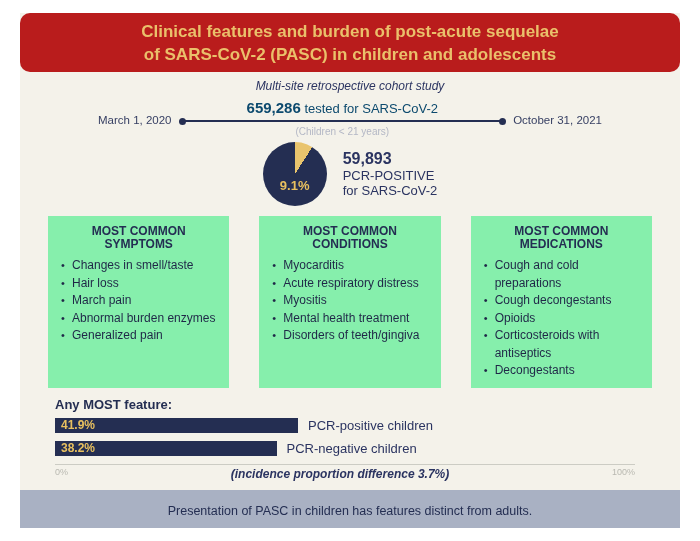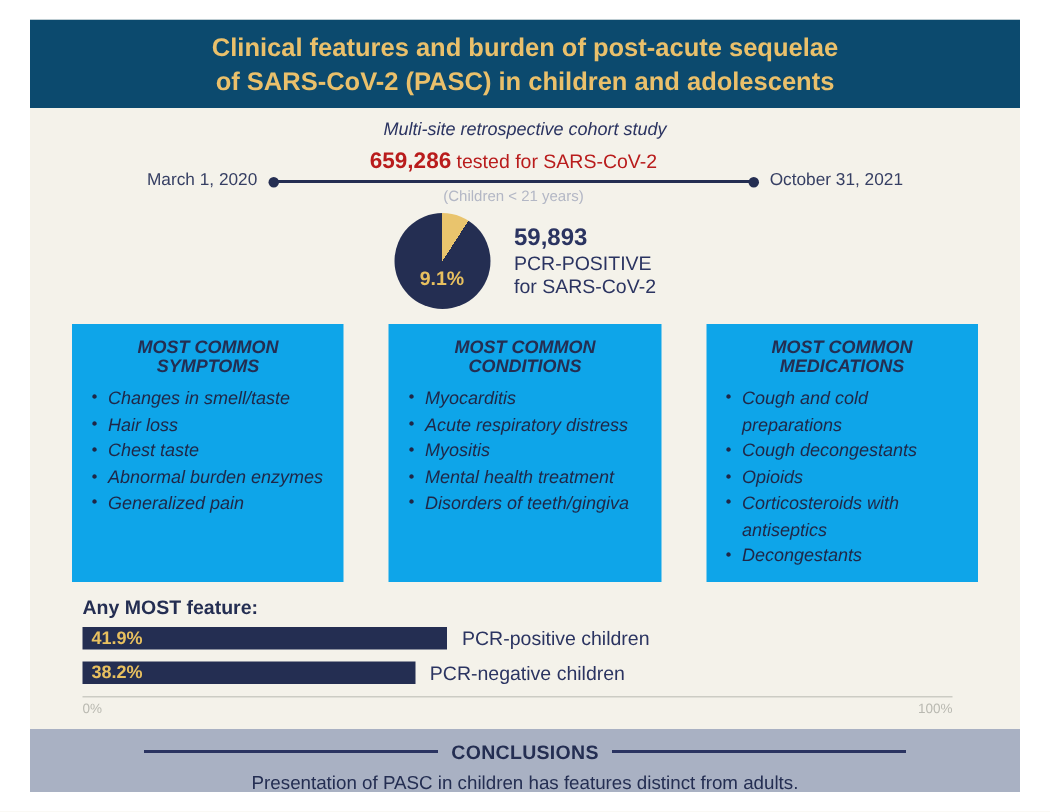--- a/index.html
+++ b/index.html
@@ -7,49 +7,49 @@
     width:700px;height:541px;background:#ffffff;
     font-family:"Liberation Sans", sans-serif;
     position:relative;
   }
   .poster{
     position:absolute;left:20px;top:13px;width:660px;height:515px;
     background:#f4f2ea;overflow:hidden;
   }
   
   .header{
-    background:#0c4a6e;height:59px;
-    display:flex;flex-direction:column;justify-content:center;text-align:center;
+    background:#b91c1c;height:59px;
+    display:flex;flex-direction:column;justify-content:center;text-align:center;border-radius:10px;
   }
   .title{color:#eac06b;font-weight:bold;font-size:17px;line-height:23px;}
   
   .subtitle{text-align:center;font-style:italic;font-size:12px;color:#2b3461;margin-top:7px;}
   
   .timeline{display:flex;align-items:flex-start;margin:6px 78px 0 78px;}
   .tl-date{font-size:11.5px;color:#363f63;margin-top:15px;white-space:nowrap;}
   .tl-center{flex:1;display:flex;flex-direction:column;align-items:center;margin:0 9px;}
-  .tl-top{font-size:13px;color:#b91c1c;white-space:nowrap;}
+  .tl-top{font-size:13px;color:#0c4a6e;white-space:nowrap;}
   .tl-top .big{font-size:15px;font-weight:bold;}
   .tl-line{width:100%;height:2px;background:#242e52;margin-top:4px;position:relative;}
   .tl-line::before,.tl-line::after{
     content:"";position:absolute;width:7px;height:7px;border-radius:50%;
     background:#242e52;top:-2.5px;
   }
   .tl-line::before{left:-2px;}
   .tl-line::after{right:-2px;}
   .tl-note{font-size:10px;color:#b3b7c5;margin-top:4px;}
   
   .pie-row{display:flex;justify-content:center;align-items:center;margin-top:5px;gap:16px;}
   .pie{width:64px;height:64px;border-radius:50%;display:flex;align-items:center;justify-content:center;}
   .pie-pct{color:#e8c05f;font-weight:bold;font-size:13px;margin-top:23px;}
   .pie-text{color:#2b3461;font-size:13px;line-height:15px;}
   .pie-count{font-size:16px;font-weight:bold;line-height:18px;}
   
   .boxes{display:flex;gap:30px;margin:10px 28px 0 28px;}
-  .box{flex:1;background:#0ea5e9;padding:9px 12px 8px 12px;font-style:italic;}
+  .box{flex:1;background:#86efac;padding:9px 12px 8px 12px;}
   .box-heading{color:#242e52;font-weight:bold;font-size:12px;line-height:13px;text-align:center;margin-bottom:6px;}
   .box ul{margin:0;padding:0;list-style:none;}
   .box li{font-size:12px;color:#1f2747;line-height:17.5px;padding-left:12px;position:relative;}
   .box li::before{content:"\2022";position:absolute;left:1px;font-size:11px;color:#1f2747;}
   
   .bar-section{margin:9px 25px 0 35px;}
   .bar-heading{font-weight:bold;font-size:13px;color:#242e52;margin-bottom:6px;}
   .bar-plot{width:580px;}
   .bar-row{display:flex;align-items:center;margin-bottom:8px;}
   .bar{height:15px;background:#242e52;color:#e8c05f;font-weight:bold;font-size:12px;
@@ -100,21 +100,21 @@
       <div>for SARS-CoV-2</div>
     </div>
   </div>
 
   <div class="boxes">
     <div class="box">
       <div class="box-heading">MOST COMMON SYMPTOMS</div>
       <ul>
         <li>Changes in smell/taste</li>
         <li>Hair loss</li>
-        <li>Chest taste</li>
+        <li>March pain</li>
         <li>Abnormal burden enzymes</li>
         <li>Generalized pain</li>
       </ul>
     </div>
     <div class="box">
       <div class="box-heading">MOST COMMON CONDITIONS</div>
       <ul>
         <li>Myocarditis</li>
         <li>Acute respiratory distress</li>
         <li>Myositis</li>
@@ -140,28 +140,24 @@
       <div class="bar-row">
         <div class="bar" style="width: 41.9%;">41.9%</div>
         <span class="bar-label">PCR-positive children</span>
       </div>
       <div class="bar-row">
         <div class="bar" style="width: 38.2%;">38.2%</div>
         <span class="bar-label">PCR-negative children</span>
       </div>
       <div class="axis">
         <span class="axis-tick">0%</span>
+        <span class="axis-caption">(incidence proportion difference 3.7%)</span>
         <span class="axis-tick">100%</span>
       </div>
     </div>
   </div>
 
   <div class="conclusions">
-    <div class="conc-heading-row">
-      <div class="conc-rule"></div>
-      <span class="conc-heading">CONCLUSIONS</span>
-      <div class="conc-rule"></div>
-    </div>
     <p class="conc-text">Presentation of PASC in children has features distinct from adults.</p>
 
   </div>
 
 </div>
 
 </body></html>

